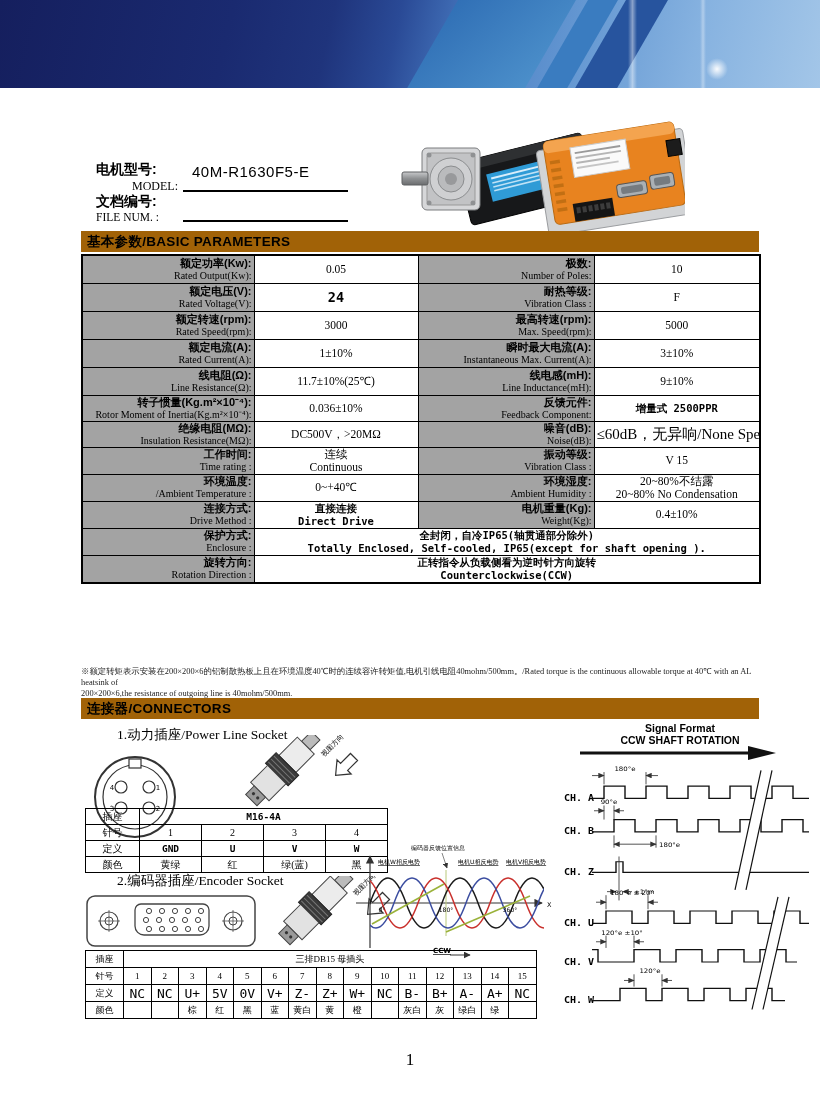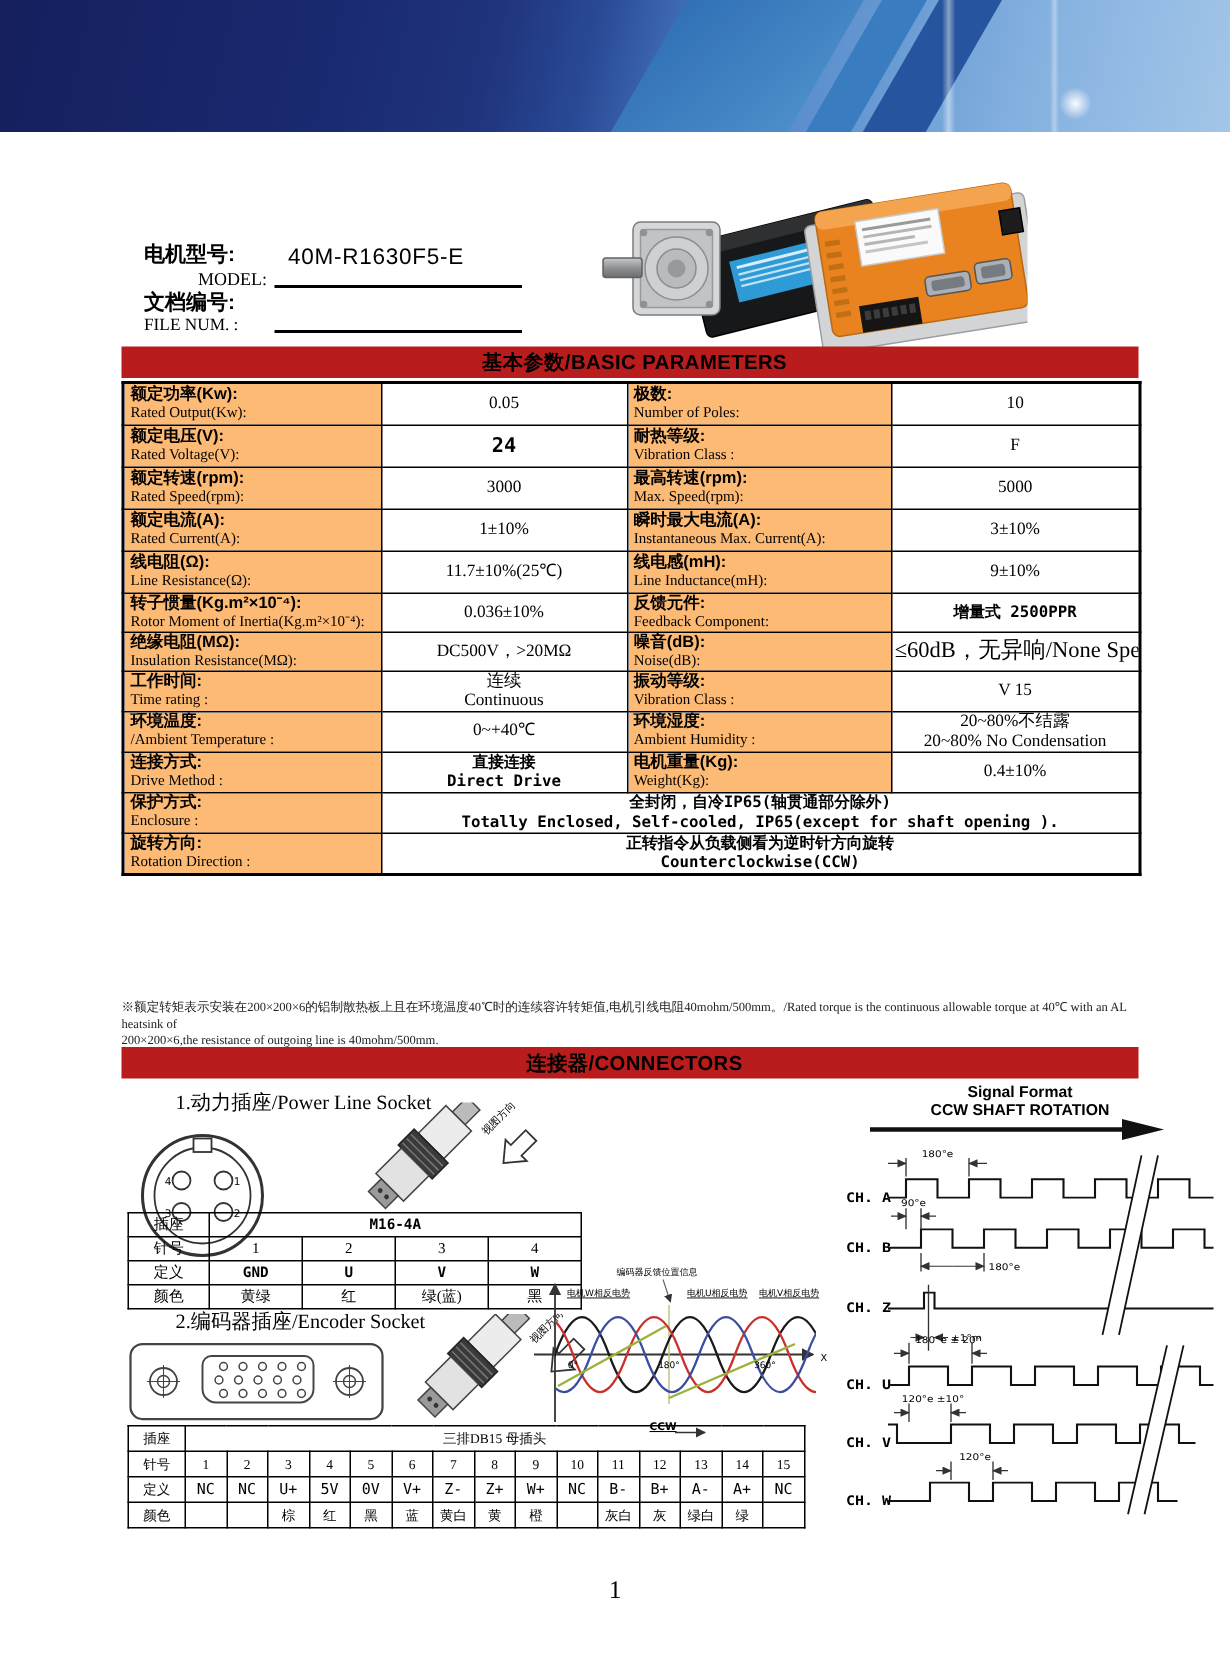--- a/index.html
+++ b/index.html
@@ -21,29 +21,29 @@
   .banner .dot{position:absolute;left:706px;top:58px;width:22px;height:22px;border-radius:50%;
     background:radial-gradient(circle,rgba(255,255,255,.95),rgba(255,255,255,0) 70%);}
 
   
   .lbl-cn{font-family:"Liberation Sans",sans-serif;font-weight:bold;font-size:14px;}
   .lbl-en{font-size:12px;}
   .model-val{font-family:"Liberation Sans",sans-serif;font-size:15px;letter-spacing:.5px;}
   .uline{height:2px;background:#000;}
 
   
-  .bar{left:81px;width:678px;height:21px;background:#b91c1c;box-sizing:border-box;
+  .bar{left:81px;width:678px;height:21px;background:#a16207;box-sizing:border-box;
        font-family:"Liberation Sans",sans-serif;font-weight:bold;font-size:13.5px;
-       line-height:21px;padding-left:6px;letter-spacing:.3px;text-align:center;}
+       line-height:21px;padding-left:6px;letter-spacing:.3px;}
 
   
   table{border-collapse:collapse;table-layout:fixed;}
   .p-table{left:81px;top:254px;width:678px;border:2px solid #000;}
   .p-table td{border:1.5px solid #000;text-align:center;vertical-align:middle;padding:0 2px;overflow:hidden;}
-  .p-table td.lbl{background:#fdba74;text-align:left;padding-left:4px;}
+  .p-table td.lbl{background:#a3a3a3;text-align:right;padding-left:4px;}
   .p-table tr{height:26px;}
   .p-table tr:nth-child(-n+5){height:28px;}
   .p-table tr:nth-child(n+14){height:31px;}
   .cn{font-family:"Liberation Sans",sans-serif;font-weight:bold;font-size:11px;line-height:13px;white-space:nowrap;}
   .en{font-family:Liberation Serif, serif;font-size:10px;line-height:12px;white-space:nowrap;}
   .ln{font-family:"Liberation Serif",serif;font-size:11.5px;line-height:13px;white-space:nowrap;}
   td.mono .ln{font-family:"DejaVu Sans Mono",monospace;font-weight:bold;font-size:10.5px;}
   td.big .ln{font-size:13.5px;}
   td.sm .ln{font-size:15px;}
 
@@ -53,21 +53,21 @@
 
   
   .s-table td{border:1.3px solid #000;text-align:center;vertical-align:middle;padding:0 1px;overflow:hidden;}
   .m16{left:85px;top:808px;width:302px;}
   .m16 td{height:15px;font-size:10px;}
   .m16 td .ln{font-size:10px;}
   .m16 td.mono .ln{font-size:9.5px;font-weight:bold;}
   .enc{left:85px;top:950px;width:451px;}
   .enc td{height:16px;font-size:9px;}
   .enc td .ln{font-size:9px;}
-  .enc td.mono .ln{font-size:10px;font-weight:normal;font-family:"DejaVu Sans Mono",monospace;}
+  .enc td.mono .ln{font-size:13px;font-weight:normal;font-family:"DejaVu Sans Mono",monospace;}
 
   
   .sig-title{left:580px;top:722px;width:200px;text-align:center;
     font-family:"Liberation Sans",sans-serif;font-weight:bold;font-size:10.5px;line-height:12px;}
   svg text{font-family:"DejaVu Sans",sans-serif;}
   .wv{stroke:#111;stroke-width:1.4;fill:none;}
   .dim{stroke:#333;stroke-width:.9;}
   .dim-t{font-size:7px;}
   .ch-t{font-family:"DejaVu Sans Mono",monospace;font-weight:bold;font-size:10px;}
 

